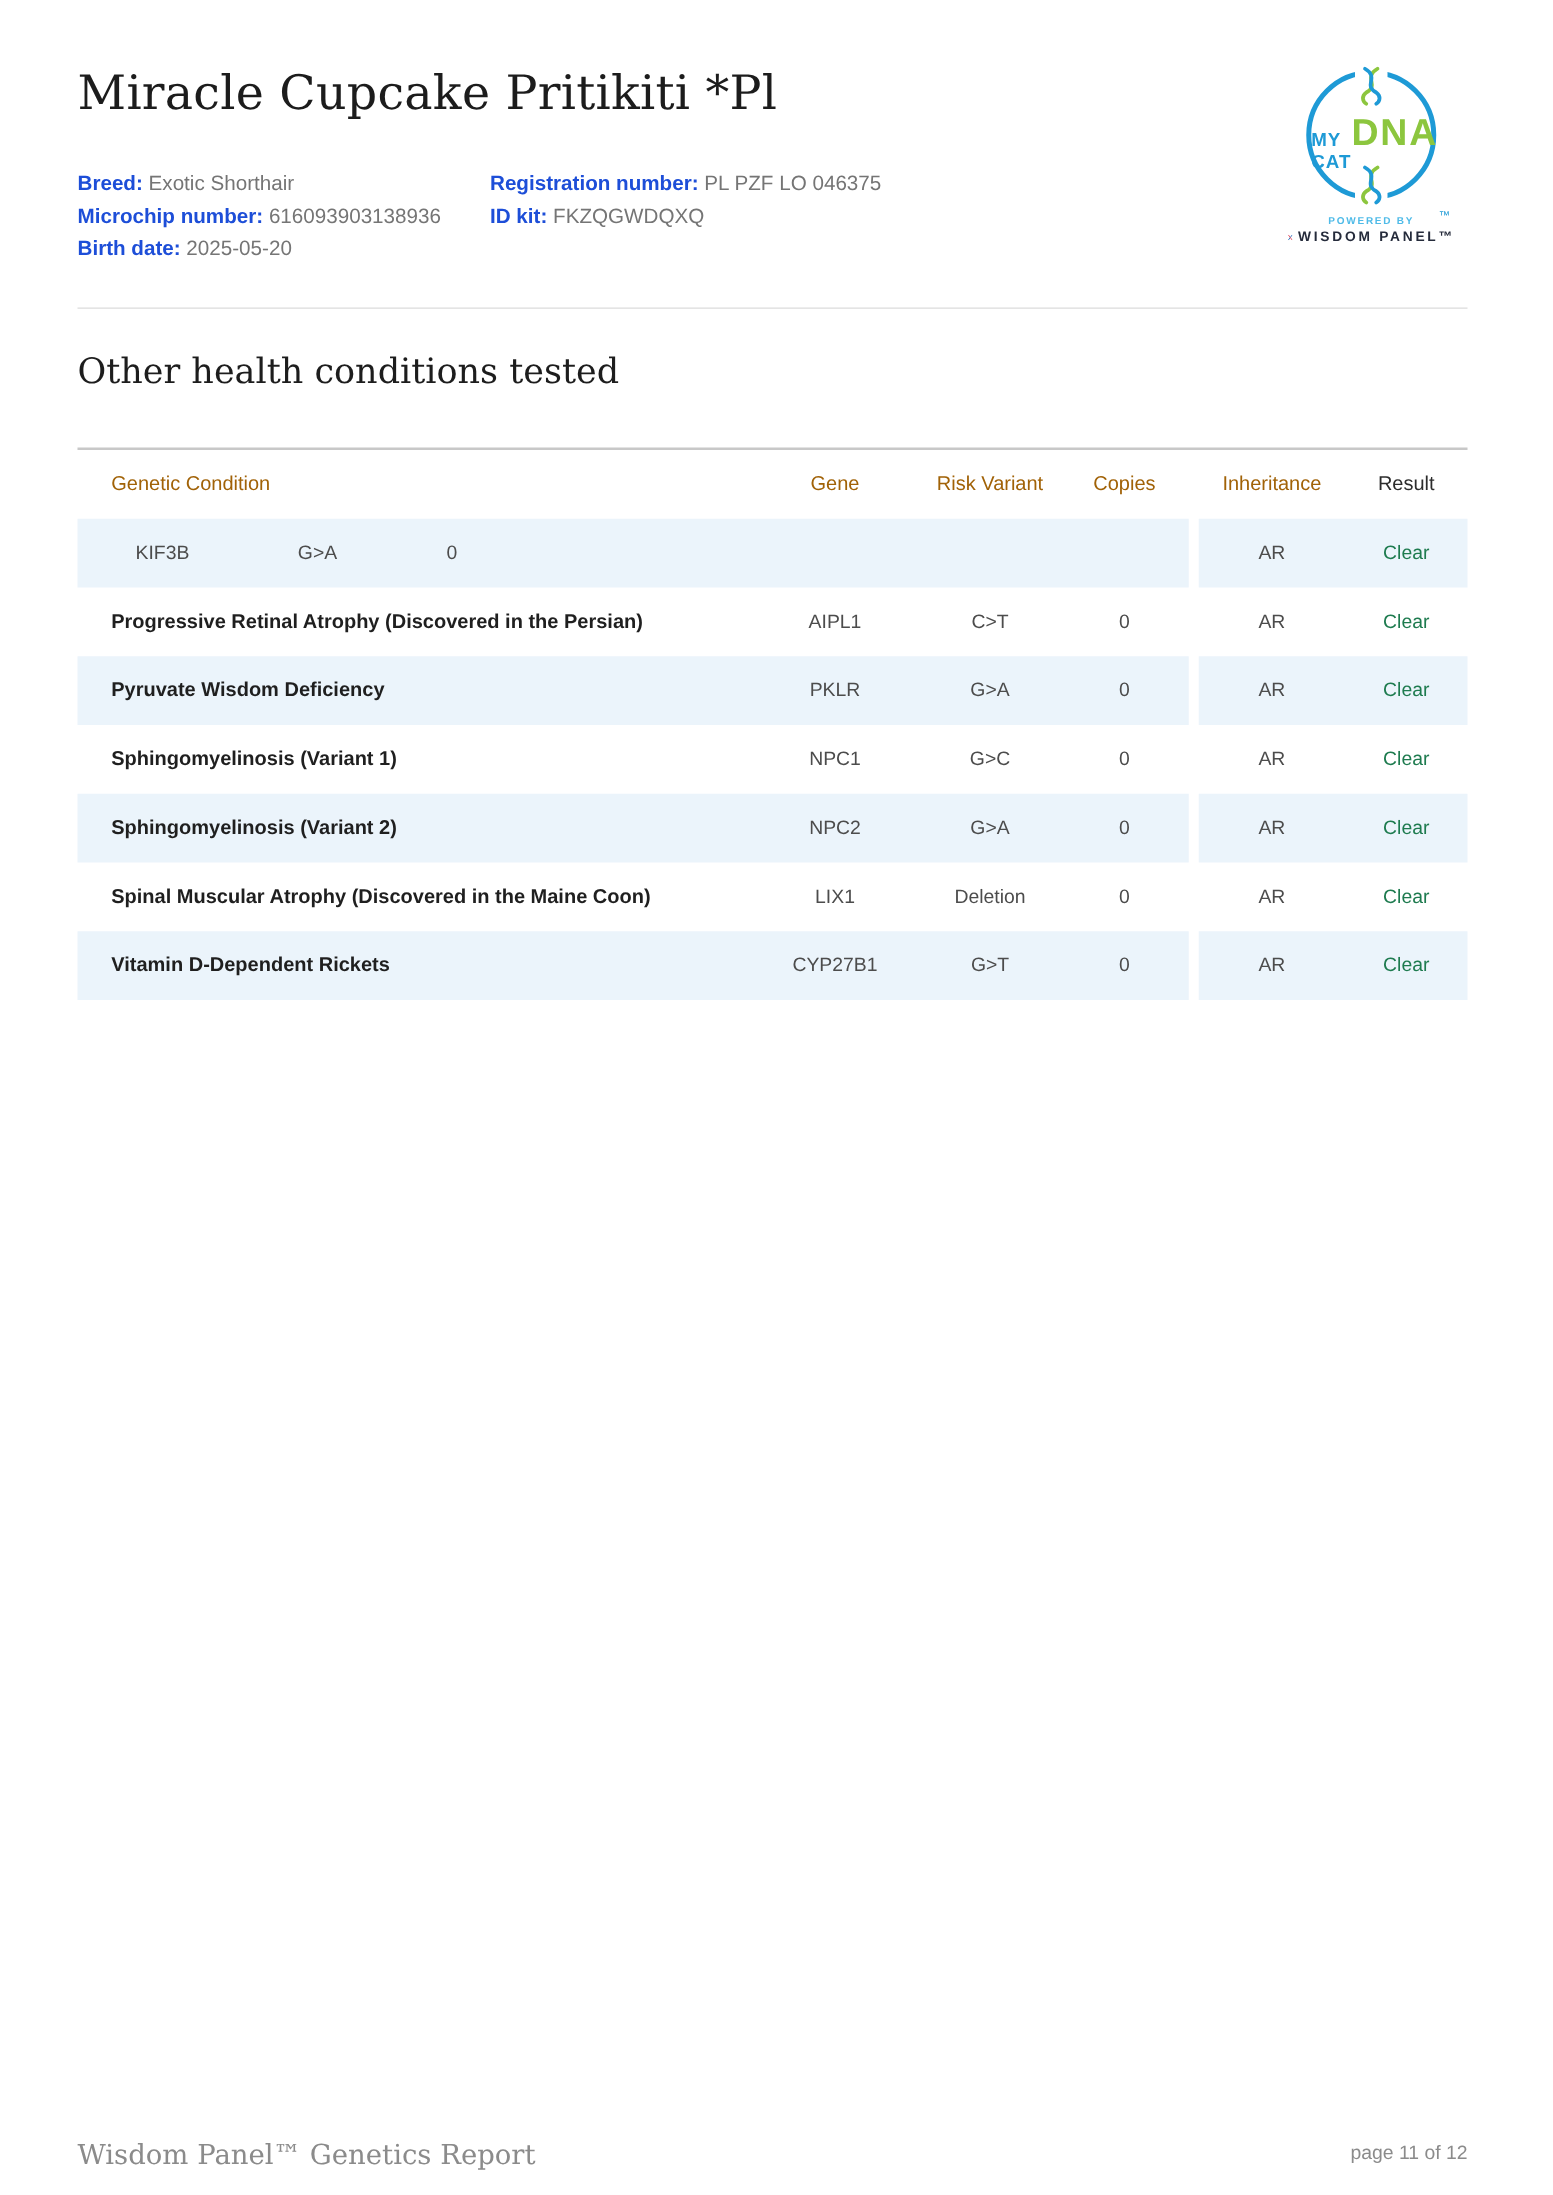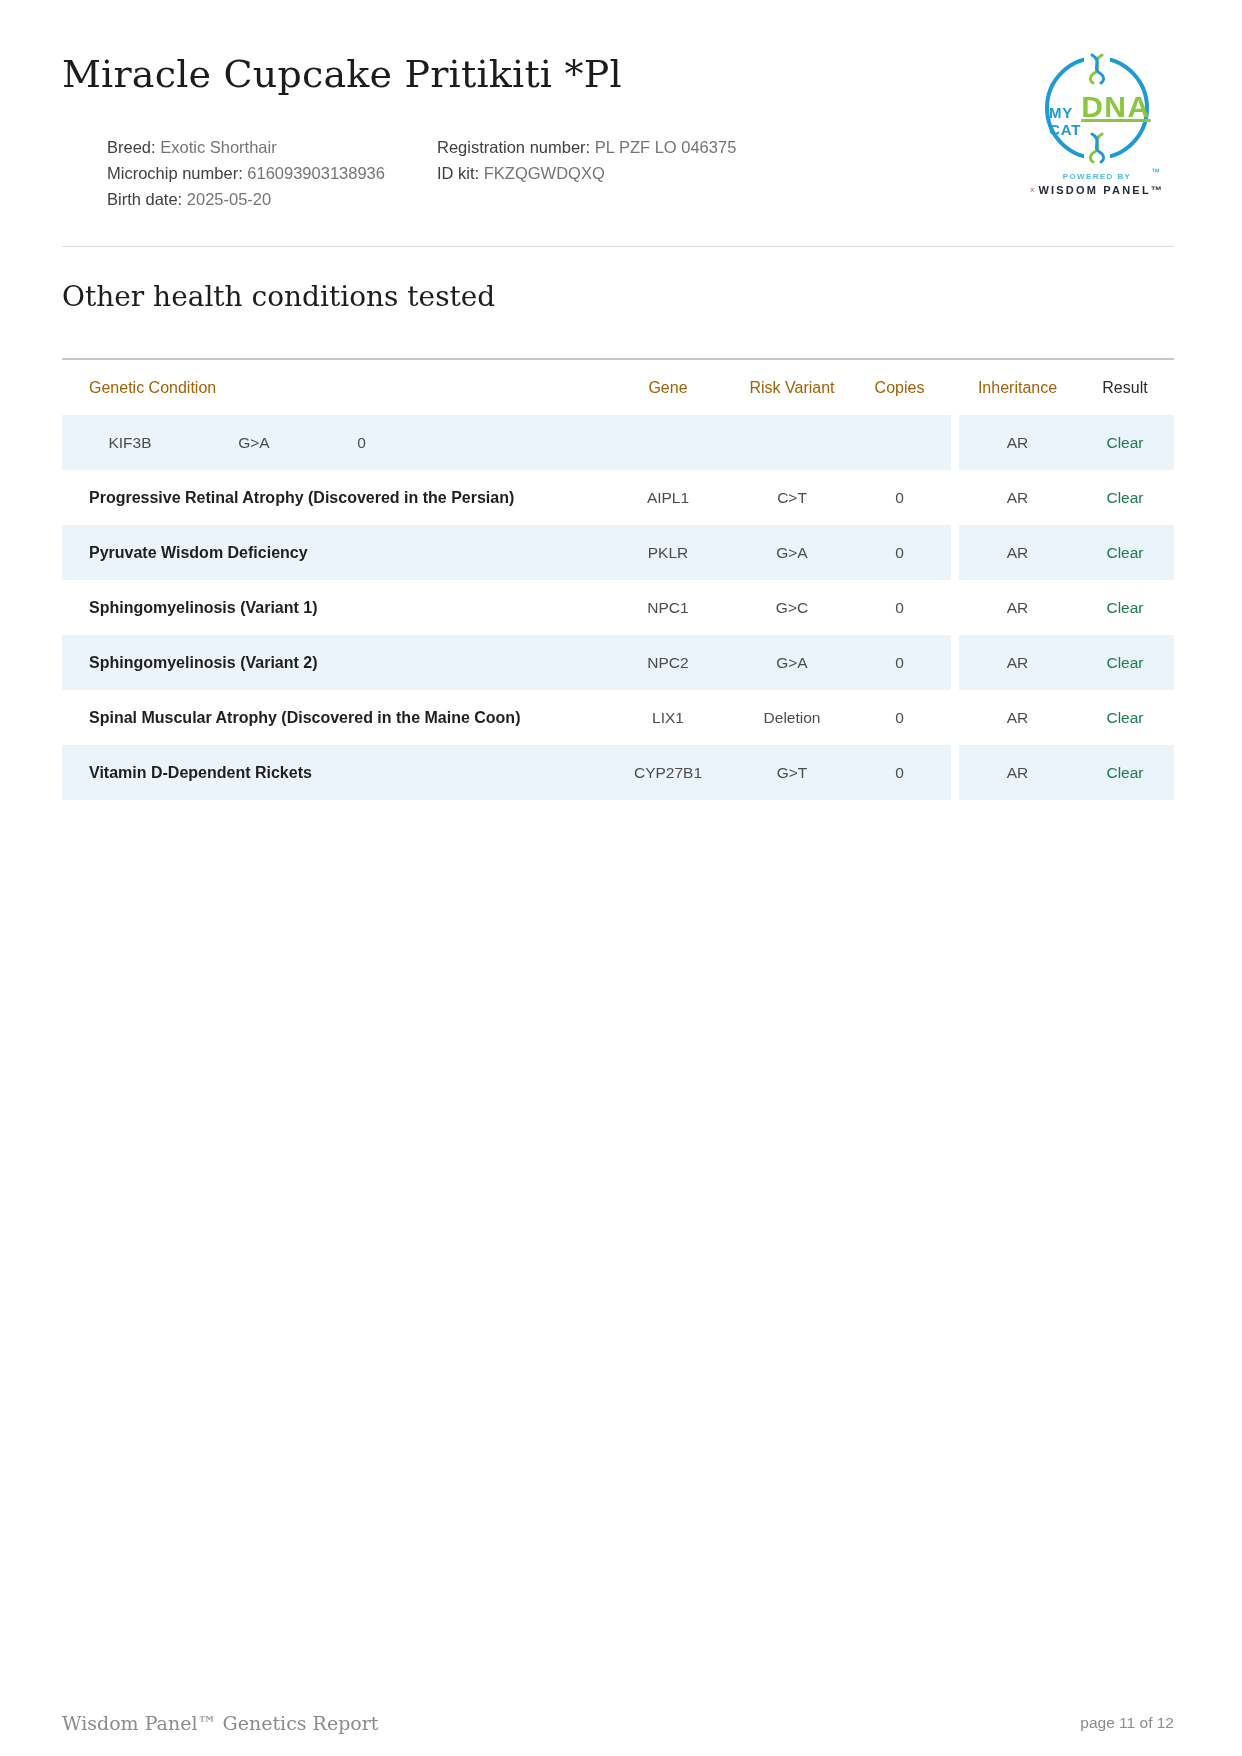--- a/index.html
+++ b/index.html
@@ -16,40 +16,39 @@
     position:absolute; left:62px; top:52px;
     font-family:"DejaVu Serif", serif;
     font-size:38px; font-weight:500; color:#1c1c1c;
     letter-spacing:0.2px;
   }
   .meta { position:absolute; left:62px; top:134px; display:flex; }
   .meta-col { display:flex; flex-direction:column; }
   .meta-col.left  { width:330px; }
   .meta-col.right { width:400px; }
   .meta-line { height:26px; line-height:26px; font-size:16.5px; white-space:nowrap; }
-  .meta-label { font-weight:normal; color:#404040;margin-left:45px; }
+  .meta-label { font-weight:bold; color:#1d4ed8; }
   .meta-value { color:#757575; }
   
   .logo { position:absolute; left:1030px; top:40px; width:134px; }
   .logo-circle {
     position:relative; margin:16px auto 0 auto;
     width:104px; height:104px;
     border:4px solid var(--brand-blue); border-radius:50%;
     display:flex; flex-direction:row; align-items:center;
   }
   .logo-mycat {
     margin-top:26px;
     font-size:15px; font-weight:bold; letter-spacing:0.8px;
     color:var(--brand-blue);
   }
   .logo-dna {
     margin-top:-2px;
     font-size:30px; font-weight:bold; letter-spacing:1.5px;
     color:var(--brand-green);
-    text-decoration:underline;
   }
   .helix { position:absolute; left:50%; transform:translateX(-50%); background:#ffffff; }
   .helix-top { top:-7px; }
   .helix-bottom { bottom:-8px; }
   .logo-tm { position:absolute; left:102px; top:107px; font-size:9px; color:var(--brand-blue); }
   .logo-powered {
     margin-top:12px; text-align:center;
     font-size:8px; font-weight:bold; letter-spacing:1.4px;
     color:#4fbbe8;
   }
@@ -84,21 +83,21 @@
   .c-cop  { width:103px; }
   .c-inh  { width:117px; }
   .c-res  { width:98px;  color:var(--result-color); font-weight:500; }
   .t-header .cell { font-size:16px; font-weight:400; color:#a16207; }
   .t-header .c-cond { font-weight:400; padding-left:27px; }
   .t-header .c-res  { color:#2c2c2c; }
   
   .footer-left {
     position:absolute; left:62px; top:1712px;
     font-family:"DejaVu Serif", serif;
-    font-size:19px; color:#8b8b8b;
+    font-size:22px; color:#8b8b8b;
   }
   .footer-right {
     position:absolute; right:68px; top:1714px;
     font-size:15.5px; color:#8b8b8b;
   }
 </style>
 </head>
 <body>
 
 <div class="page" style="--brand-blue: #1E9AD6; --brand-green: #8CC63E; --result-color: #1E7B4F; --row-alt: #EBF4FB;">

